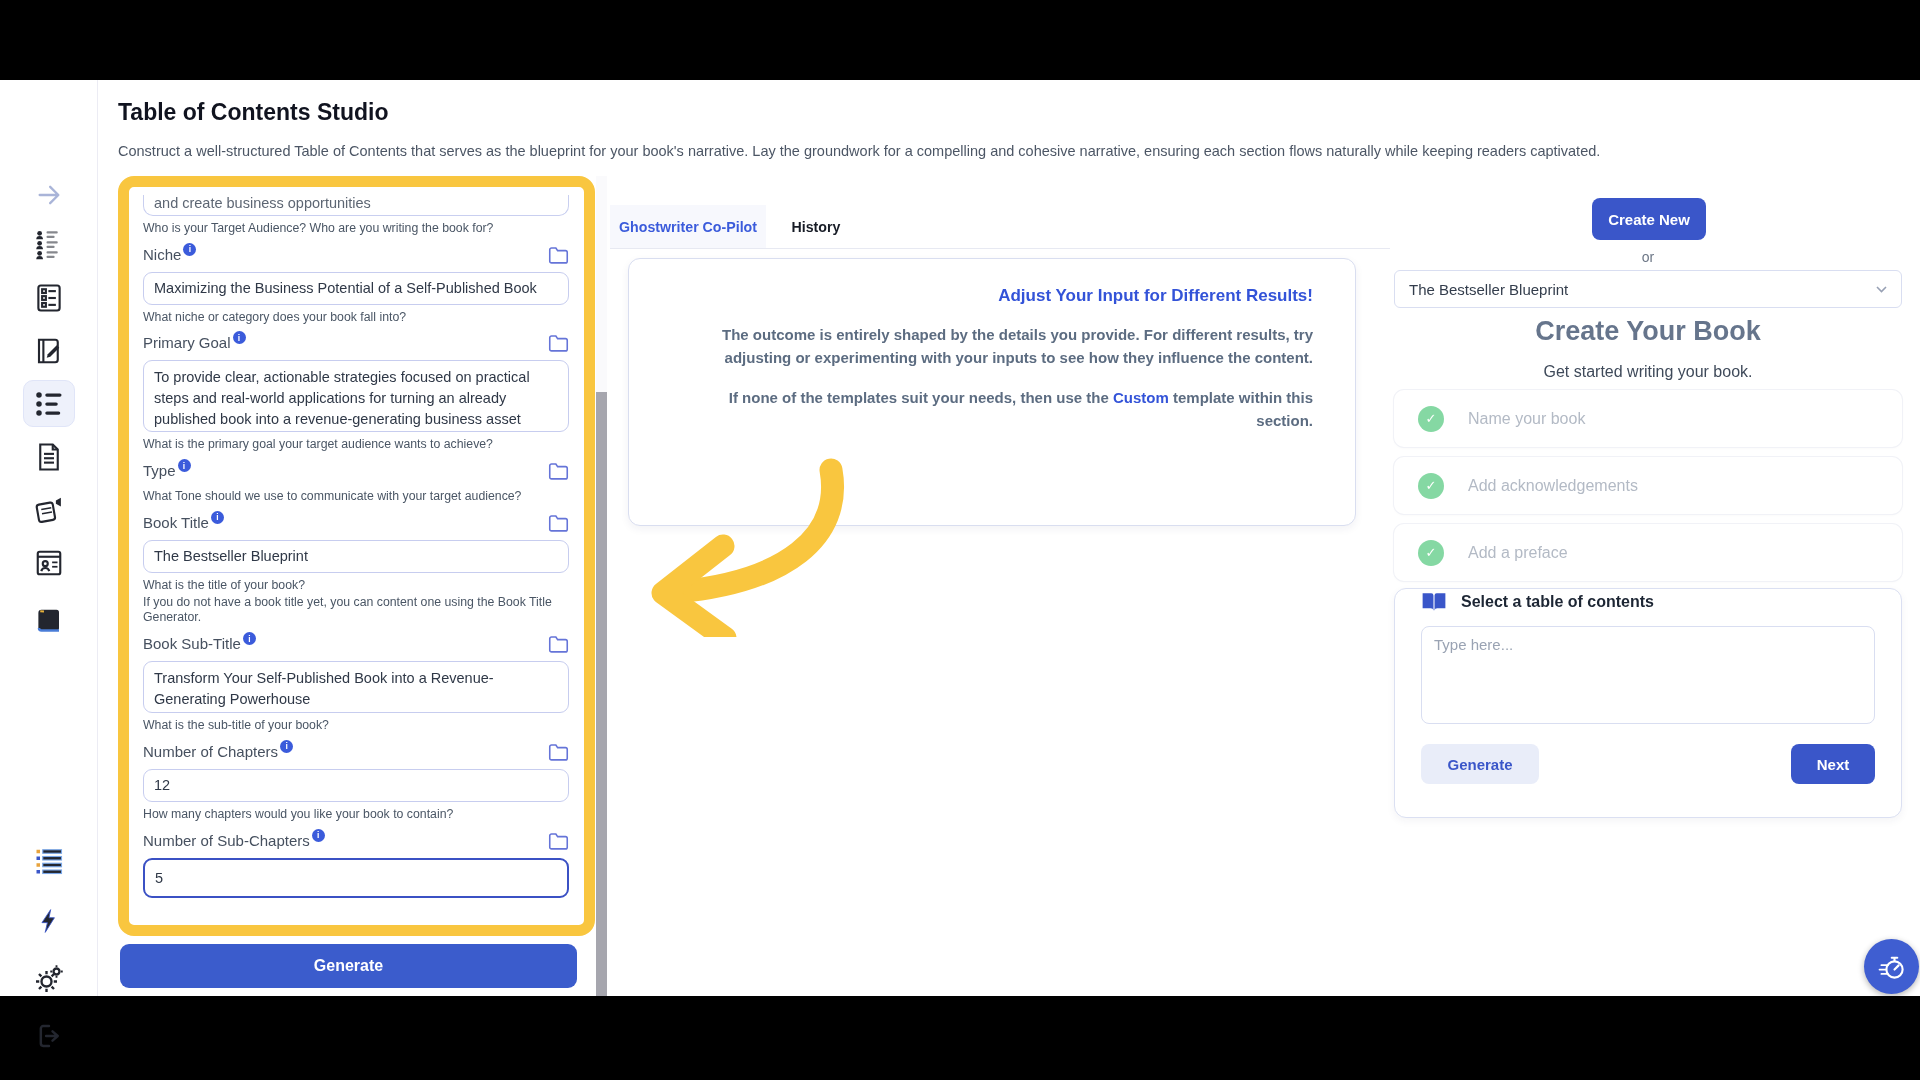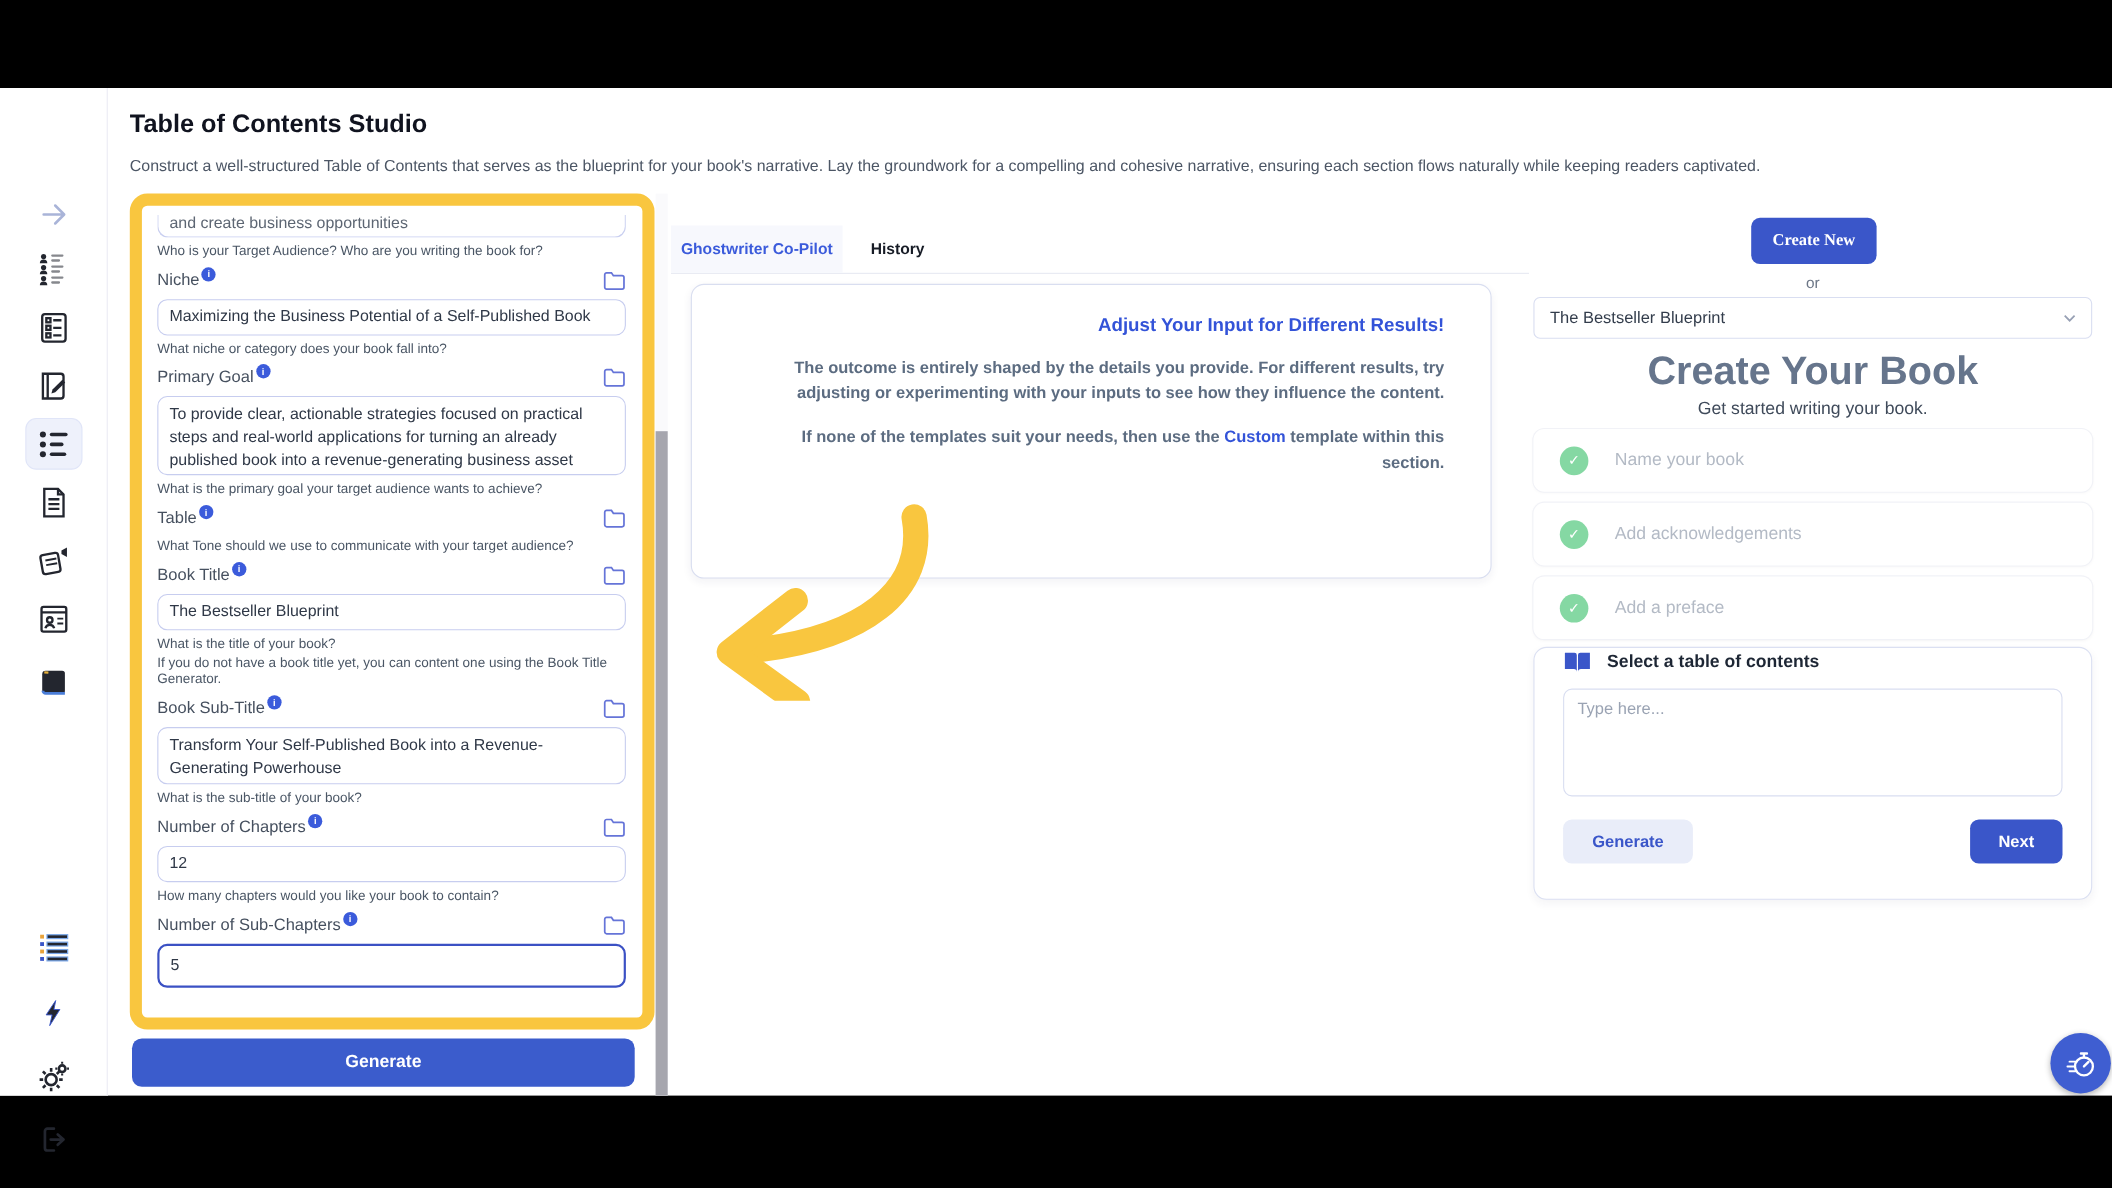--- a/index.html
+++ b/index.html
@@ -51,26 +51,26 @@
   .card { position:absolute; left:628px; top:258px; width:728px; height:268px; background:#fff;
     border:1px solid #d9def0; border-radius:12px; box-shadow:0 3px 8px rgba(30,40,80,.06);
     text-align:right; padding:27px 42px; }
   .ctitle { color:#3353d8; font-weight:bold; font-size:17px; }
   .cp { color:#5c6c81; font-size:15px; font-weight:bold; line-height:1.5; margin-top:18px; }
   .clink { color:#3353d8; cursor:pointer; }
 
   
   .btn-create { position:absolute; left:1592px; top:198px; width:114px; height:42px; background:#3a56c9;
     border-radius:8px; color:#fff; font-weight:bold; font-size:15px; display:flex; align-items:center;
-    justify-content:center; cursor:pointer;font-family:Liberation Serif, serif; }
+    justify-content:center; cursor:pointer; }
   .or { position:absolute; left:1390px; top:249px; width:516px; text-align:center; color:#6c7686; font-size:14px; }
   .select { position:absolute; left:1394px; top:270px; width:508px; height:38px; border:1px solid #d9def1;
     border-radius:6px; background:#fff; display:flex; align-items:center; justify-content:space-between;
     padding:0 14px; font-size:15px; color:#333d4c; cursor:pointer; }
-  .rp-head { position:absolute; left:1390px; top:316px; width:516px; text-align:center; font-size:36px;
+  .rp-head { position:absolute; left:1390px; top:316px; width:516px; text-align:center; font-size:27px;
     font-weight:bold; color:#66758c; }
   .rp-sub { position:absolute; left:1390px; top:363px; width:516px; text-align:center; font-size:16px; color:#3f4a5a; }
   .step { position:absolute; left:1394px; width:508px; height:57px; background:#fff; border-radius:10px;
     box-shadow:0 0 0 1px #f1f2f7, 0 1px 3px rgba(0,0,0,.04); display:flex; align-items:center;
     padding-left:24px; cursor:pointer; }
   .check { width:26px; height:26px; border-radius:50%; background:#85d8a3; color:#fff; font-size:13px;
     display:flex; align-items:center; justify-content:center; }
   .steptext { margin-left:24px; color:#b3bac5; font-size:16px; }
   .toccard { position:absolute; left:1394px; top:588px; width:508px; height:230px; background:#fff;
     border:1px solid #dbe0f2; border-radius:12px; box-shadow:0 3px 8px rgba(30,40,80,.05); padding:3px 26px; }
@@ -250,21 +250,21 @@
       <svg class="folder" width="21" height="18" viewBox="0 0 24 20" fill="none" stroke="#6574d8" stroke-width="1.8">
           <path d="M2 17 V4 a2 2 0 0 1 2-2 h5 l2 3 h9 a2 2 0 0 1 2 2 v10 a2 2 0 0 1 -2 2 H4 a2 2 0 0 1 -2-2 z"></path>
         </svg>
     </div>
     <textarea class="fta" style="height: 72px;">To provide clear, actionable strategies focused on practical steps and real-world applications for turning an already published book into a revenue-generating business asset</textarea>
     <div class="fhelp">What is the primary goal your target audience wants to achieve?</div>
   </div>
 
   <div class="fg">
     <div class="frow">
-      <span class="flabel">Table</span>
+      <span class="flabel">Type</span>
       <span class="info">i</span>
       <svg class="folder" width="21" height="18" viewBox="0 0 24 20" fill="none" stroke="#6574d8" stroke-width="1.8">
           <path d="M2 17 V4 a2 2 0 0 1 2-2 h5 l2 3 h9 a2 2 0 0 1 2 2 v10 a2 2 0 0 1 -2 2 H4 a2 2 0 0 1 -2-2 z"></path>
         </svg>
     </div>
     <div class="fhelp">What Tone should we use to communicate with your target audience?</div>
   </div>
 
   <div class="fg">
     <div class="frow">

